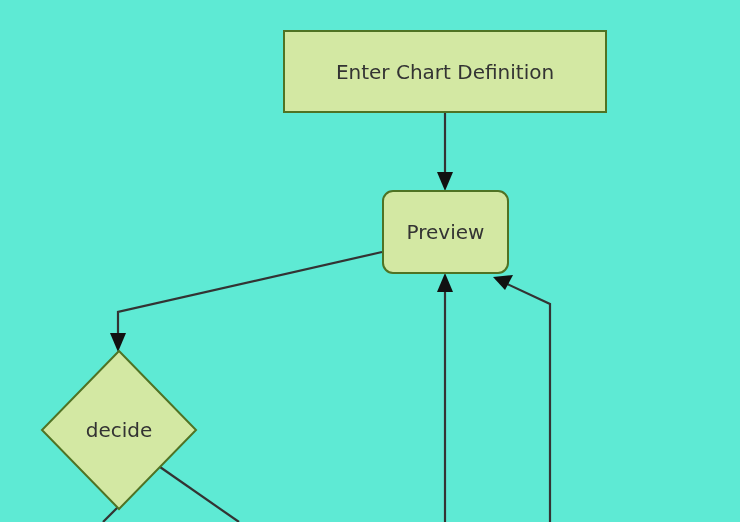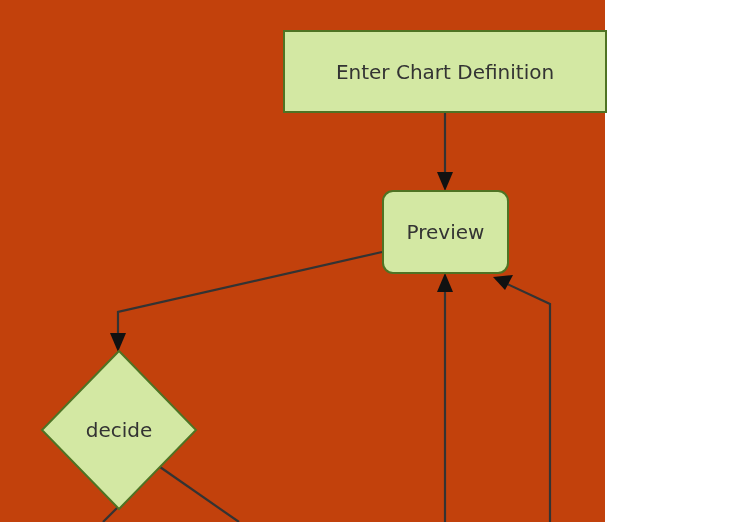--- a/index.html
+++ b/index.html
@@ -9,23 +9,23 @@
     background: #ffffff;
   }
   body {
     width: 740px;
     height: 522px;
     overflow: hidden;
     font-family: "DejaVu Sans", sans-serif;
   }
   #diagram-root {
     position: relative;
-    width: 605px;
+    width: 740px;
     height: 522px;
-    background: #c2410c;
+    background: #5eead4;
     text-decoration: underline;
   }
   svg#flowchart-svg {
     position: absolute;
     top: 0;
     left: 0;
     width: 740px;
     height: 522px;
     display: block;
   }

